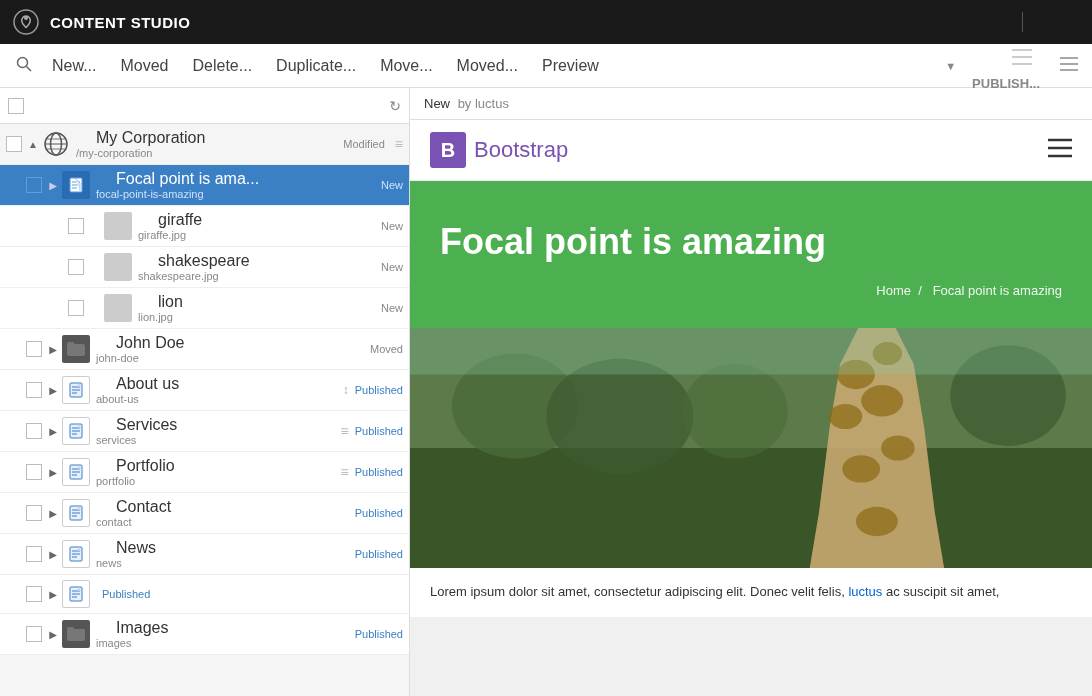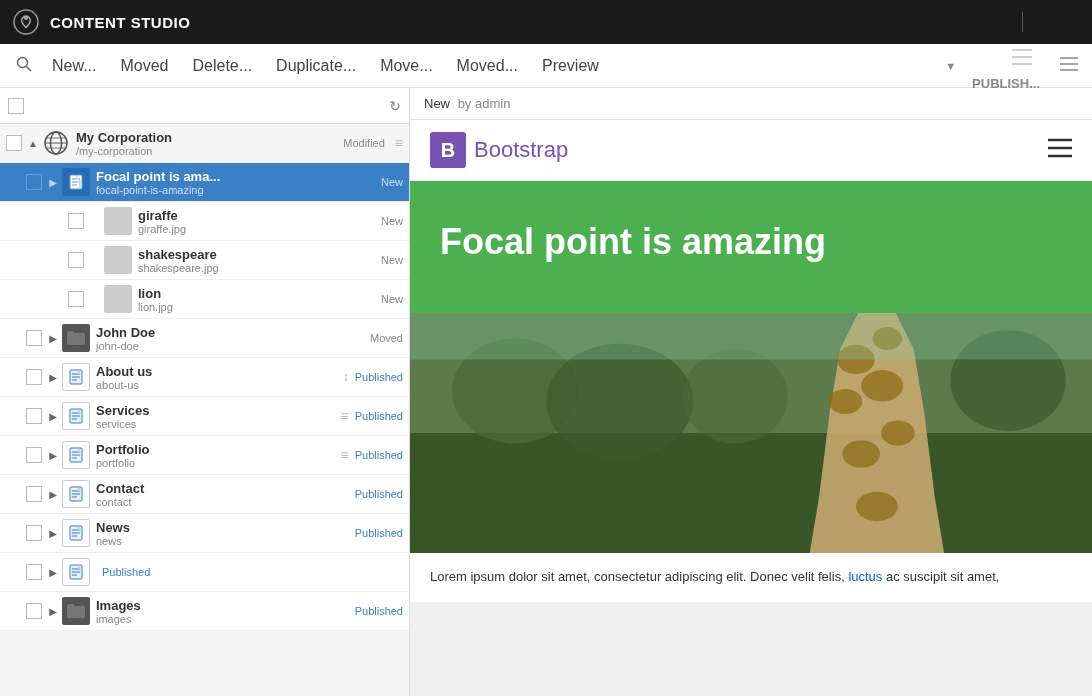--- a/index.html
+++ b/index.html
@@ -133,21 +133,21 @@
       display: flex;
       align-items: center;
       justify-content: center;
       font-size: 11px;
       overflow: hidden;
     }
     .item-icon.folder { background: #555; color: #fff; font-size: 14px; }
     .item-icon.page { background: #fff; border: 1px solid #ccc; color: #3b7fc4; font-size: 10px; }
     .item-icon.image-thumb { background: #ccc; }
     .item-info { flex: 1; min-width: 0; }
-    .item-name { font-size: 13px; font-weight: 700; white-space: nowrap; overflow: hidden; text-overflow: ellipsis; }
+    .item-name { font-size: 16px; font-weight: 400; white-space: nowrap; overflow: hidden; text-overflow: ellipsis; margin-left: 20px; }
     .item-path { font-size: 11px; color: #888; }
     .item-status-area { display: flex; align-items: center; gap: 6px; margin-left: 6px; }
     .item-status { font-size: 11px; color: #888; white-space: nowrap; }
     .item-status.new-status { color: #888; }
     .item-status.published { color: #3b7fc4; }
     .item-status.moved { color: #888; }
     .item-sort-icon { color: #aaa; font-size: 12px; }
     .menu-icon { color: #bbb; font-size: 14px; cursor: pointer; margin-left: 4px; }
 
     .indent-1 { padding-left: 26px; }
@@ -596,41 +596,46 @@
         </div>
       </div>
 
     </div>
   </div>
 
   <div class="right-panel">
 
     <div class="preview-header">
       <span class="new-badge">New</span>
-      <span class="by-admin">&nbsp;<span>by admin</span></span>
+      <span class="by-admin">&nbsp;<span>by luctus</span></span>
     </div>
 
     <div class="bootstrap-preview">
 
       <div class="bootstrap-nav">
         <div class="bootstrap-logo">
           <div class="bootstrap-b">B</div>
           <span class="bootstrap-text">Bootstrap</span>
         </div>
         <div class="nav-hamburger">
           <svg width="24" height="20" viewBox="0 0 24 20">
             <line x1="0" y1="2" x2="24" y2="2" stroke="#333" stroke-width="2.5"></line>
             <line x1="0" y1="10" x2="24" y2="10" stroke="#333" stroke-width="2.5"></line>
             <line x1="0" y1="18" x2="24" y2="18" stroke="#333" stroke-width="2.5"></line>
           </svg>
         </div>
       </div>
 
       <div class="hero-banner">
         <div class="hero-title">Focal point is amazing</div>
+        <div class="hero-breadcrumb">
+          <span>Home</span>
+          <span> &nbsp;/ &nbsp;</span>
+          <span>Focal point is amazing</span>
+        </div>
       </div>
 
       <div class="preview-image-container">
         <div class="preview-image">
           <div class="giraffe-overlay"></div>
 
           <svg style="position:absolute;inset:0;width:100%;height:100%;" viewBox="0 0 650 240" preserveAspectRatio="xMidYMid slice">
 
             <rect x="0" y="0" width="650" height="240" fill="#5c7a4a"></rect>
             <rect x="0" y="120" width="650" height="120" fill="#3a5528"></rect>

